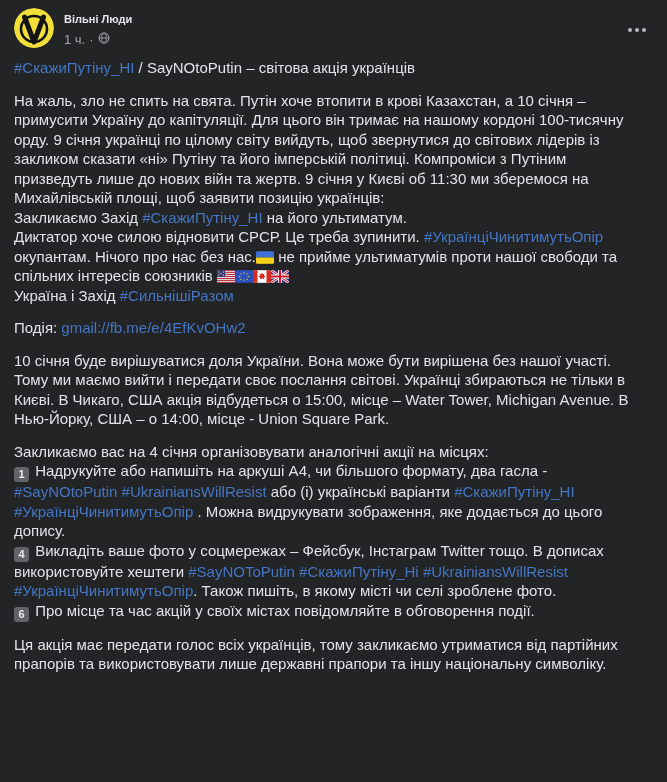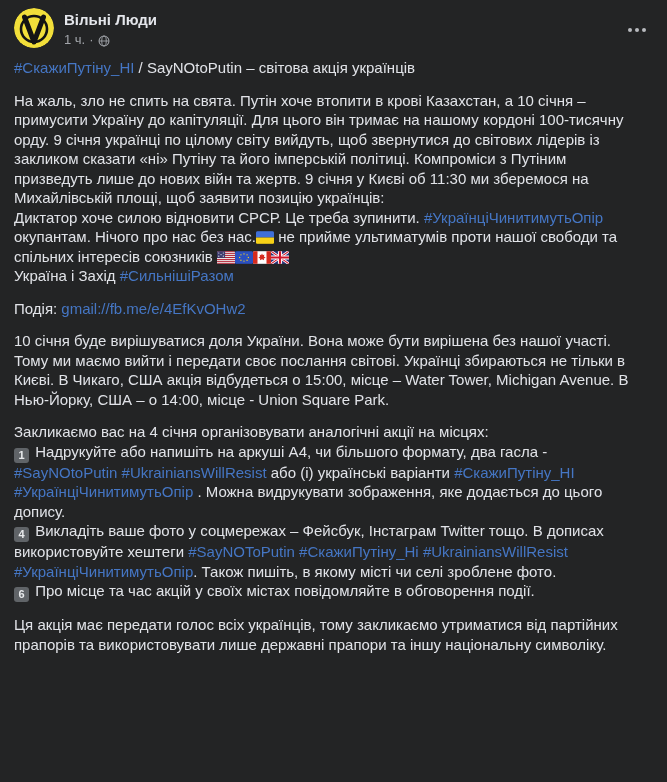--- a/index.html
+++ b/index.html
@@ -8,22 +8,22 @@
     background:#232425;
     font-family:"Liberation Sans","DejaVu Sans",sans-serif;
     color:#e1e3e8;
     overflow:hidden;
   }
   .card{width:667px;min-height:782px;background:#232425;box-sizing:border-box;padding:8px 14px 10px 14px;position:relative;}
   
   .hdr{display:flex;align-items:flex-start;gap:10px;margin-bottom:10px;}
   .avatar{width:40px;height:40px;border-radius:50%;flex:0 0 auto;cursor:pointer;display:block;}
   .hdr-meta{padding-top:2px;}
-  .page-name{font-size:15px;font-weight:700;color:#e4e6eb;line-height:19px;cursor:pointer;}
-  .sub{display:flex;align-items:flex-end;gap:4px;margin-top:3px;font-size:13px;color:#a2a5aa;line-height:15px;}
+  .page-name{font-size:11px;font-weight:700;color:#e4e6eb;line-height:19px;cursor:pointer;}
+  .sub{display:flex;align-items:flex-start;gap:4px;margin-top:3px;font-size:13px;color:#a2a5aa;line-height:15px;}
   .sub .dot{color:#a2a5aa;}
   .globe{width:12px;height:12px;display:inline-block;}
   .more-btn{position:absolute;top:18px;right:14px;width:32px;height:24px;display:flex;align-items:center;justify-content:center;gap:3px;cursor:pointer;border-radius:4px;}
   .more-btn i{width:4px;height:4px;border-radius:50%;background:#b8babf;display:block;}
   
   .body-txt{font-size:15px;line-height:19.5px;color:#e1e3e8;}
   .block{margin:0 16px 13px 0;}
   .block:last-child{margin-bottom:0;}
   a.link{color:#4576c4;text-decoration:none;cursor:pointer;}
   .flag{display:inline-block;width:18px;height:13px;vertical-align:-2px;overflow:hidden;border-radius:1.5px;line-height:0;}
@@ -60,20 +60,21 @@
       <i></i>
       <i></i>
   </div>
 
   <div class="body-txt" id="post-body">
       <div class="block">
         <div class="line"><a class="link" href="#">#СкажиПутіну_НІ</a><span> / SayNOtoPutin – світова акція українців</span></div>
       </div>
       <div class="block">
         <div class="line"><span>На жаль, зло не спить на свята. Путін хоче втопити в крові Казахстан, а 10 січня – примусити Україну до капітуляції. Для цього він тримає на нашому кордоні 100-тисячну орду. 9 січня українці по цілому світу вийдуть, щоб звернутися до світових лідерів із закликом сказати «ні» Путіну та його імперській політиці. Компроміси з Путіним призведуть лише до нових війн та жертв. 9 січня у Києві об 11:30 ми зберемося на Михайлівській площі, щоб заявити позицію українців:</span></div>
+        <div class="line"><span>Закликаємо Захід </span><a class="link" href="#">#СкажиПутіну_НІ</a><span> на його ультиматум.</span></div>
         <div class="line"><span>Диктатор хоче силою відновити СРСР. Це треба зупинити. </span><a class="link" href="#">#УкраїнціЧинитимутьОпір</a><span> окупантам. Нічого про нас без нас.</span><span class="flag"><svg viewBox="0 0 20 14">
               <rect width="20" height="7" fill="#3f6fd8"></rect>
               <rect y="7" width="20" height="7" fill="#f7d117"></rect>
             </svg></span><span> не прийме ультиматумів проти нашої свободи та спільних інтересів союзників </span><span class="flag"><svg viewBox="0 0 20 14">
               <rect width="20" height="14" fill="#eee"></rect>
               <g fill="#b22234">
                 <rect y="0" width="20" height="1.1"></rect>
                 <rect y="2.15" width="20" height="1.1"></rect>
                 <rect y="4.3" width="20" height="1.1"></rect>
                 <rect y="6.45" width="20" height="1.1"></rect>

